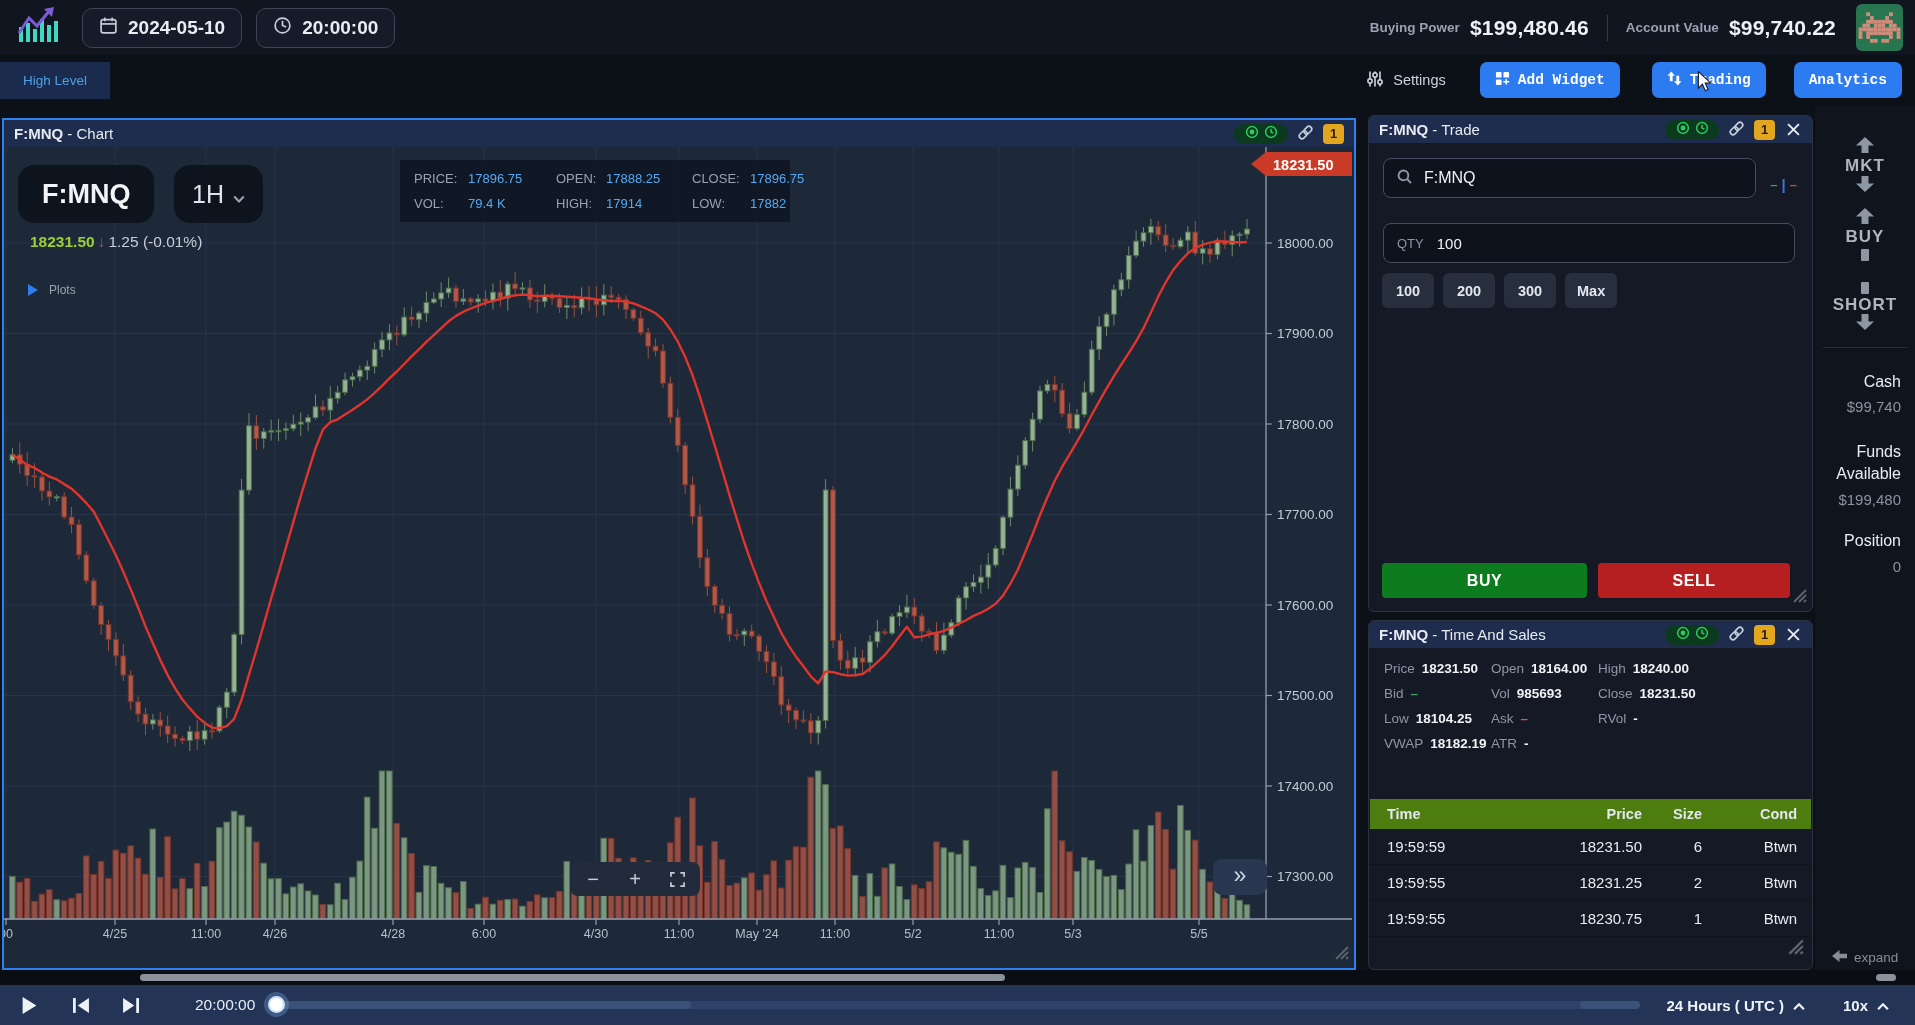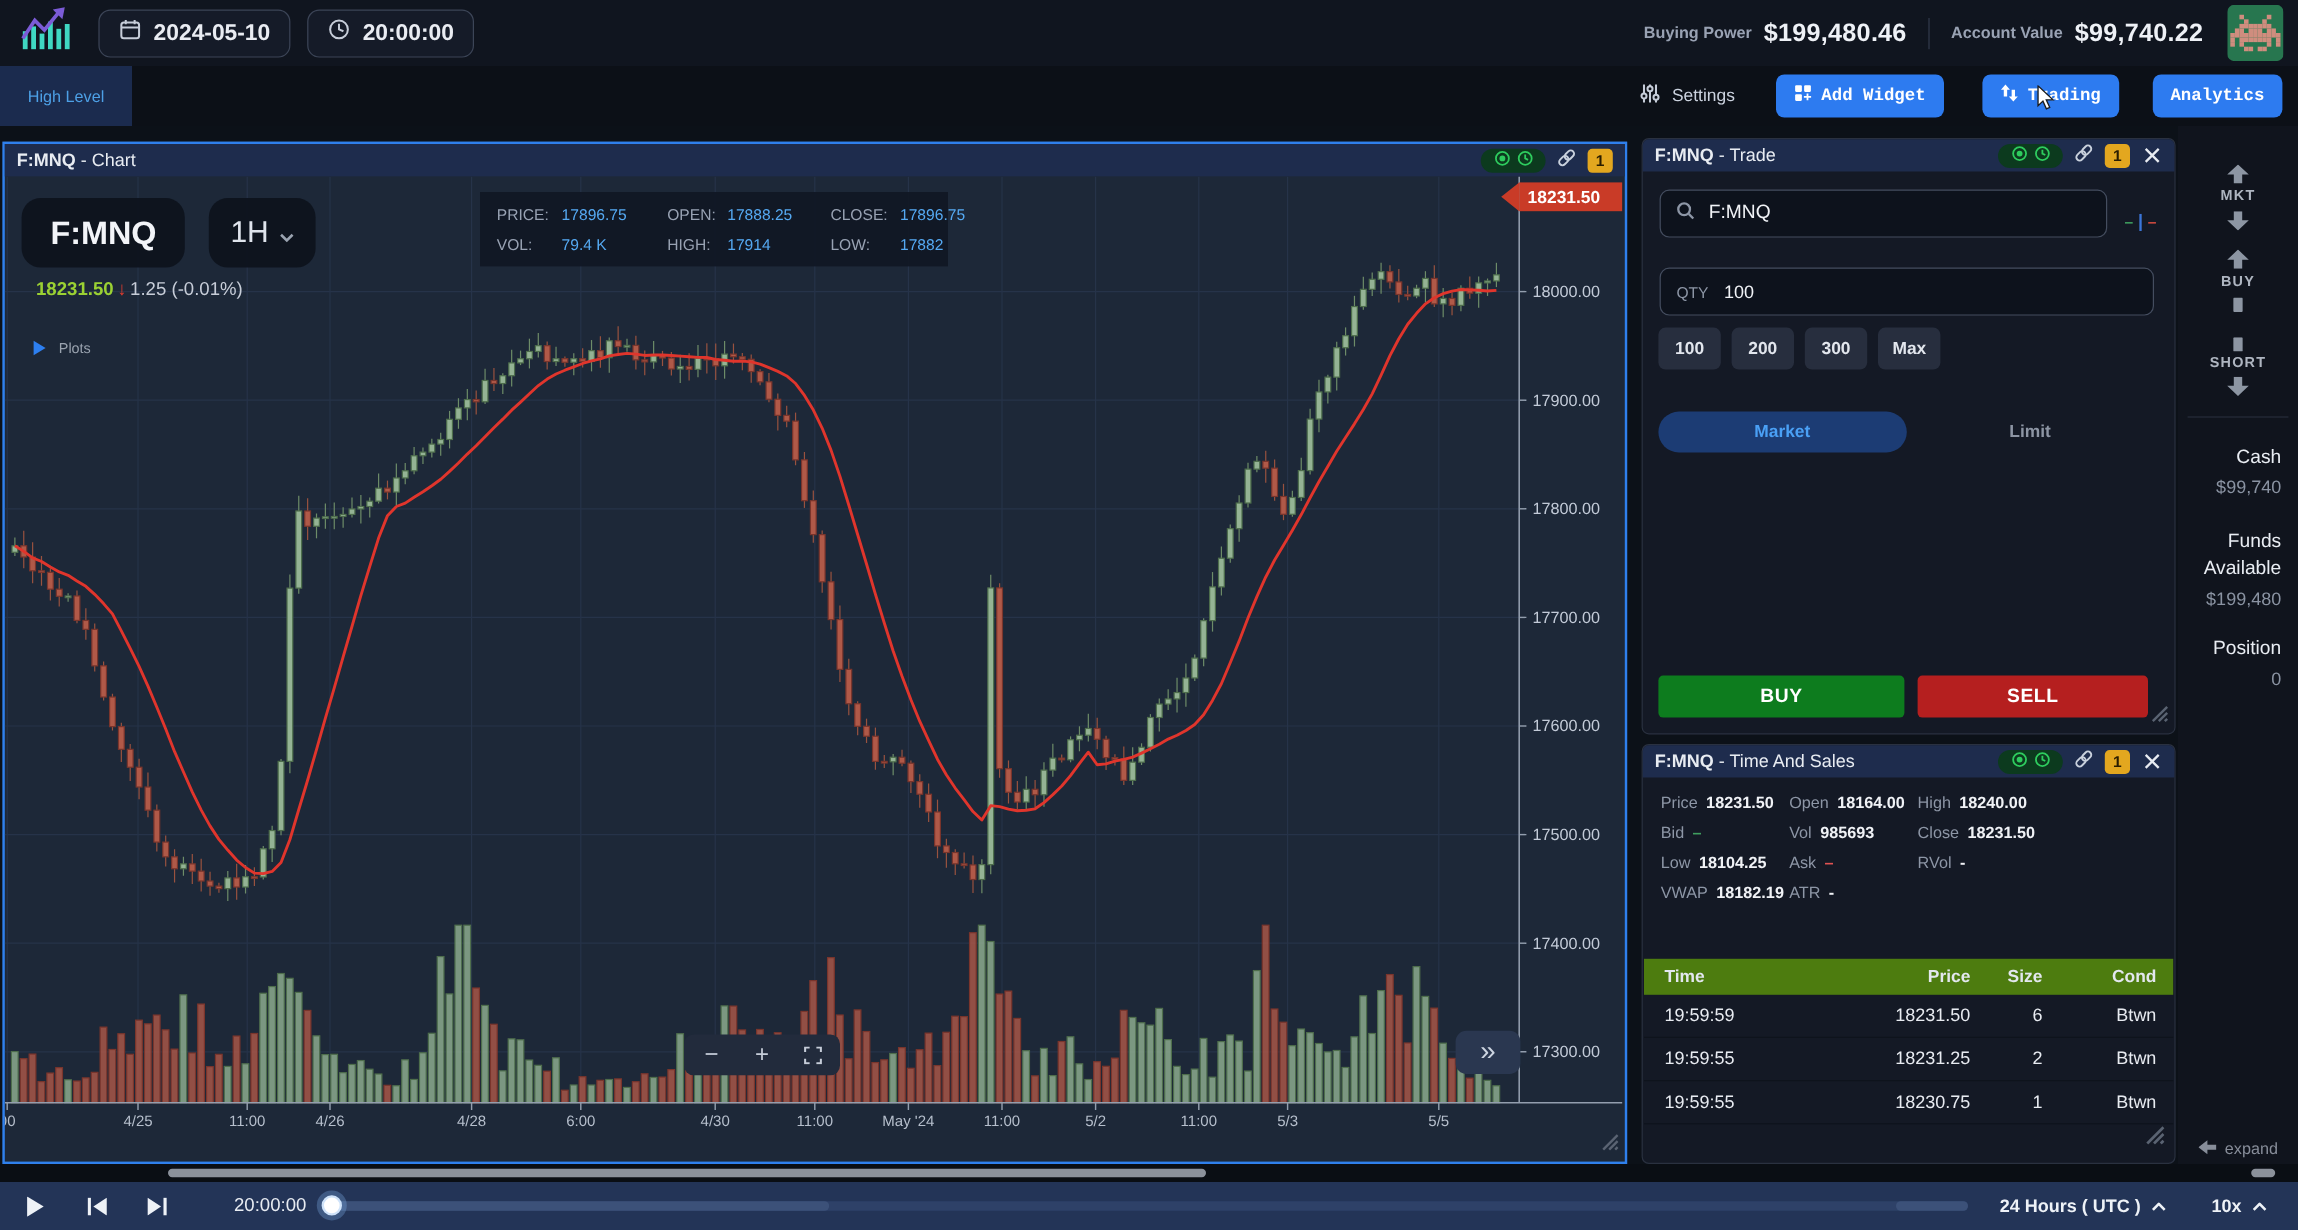--- a/index.html
+++ b/index.html
@@ -10,21 +10,21 @@
   .topbar { height:55px; background:#10151f; display:flex; align-items:center; padding:0 12px;justify-content:center; }
   .chip { display:flex; align-items:center; gap:10px; background:#151b28; border:1px solid #3c4557;
     border-radius:10px; height:40px; padding:0 16px; font-size:19px; font-weight:bold; color:#e9ecf2; }
   .tb-label { color:#99a2b3; font-size:13.5px; font-weight:600; }
   .tb-value { color:#eef1f6; font-size:21px; font-weight:bold; margin-left:10px; letter-spacing:.2px; }
   .vdiv { width:1px; height:26px; background:#323b4c; margin:0 18px; }
   .avatar { width:47px; height:47px; border-radius:6px; overflow:hidden; margin-left:20px; }
 
   
   .toolbar { height:50px; background:#0c1017; display:flex; align-items:center; position:relative; }
-  .hl-tab { width:110px; height:50px; background:#1b2b4e; color:#4da0e6; font-size:13.5px;
+  .hl-tab { width:110px; height:37px; background:#1b2b4e; color:#4da0e6; font-size:13.5px;
     display:flex; align-items:center; justify-content:center; }
   .tb-right { margin-left:auto; display:flex; align-items:center; padding-right:13px; }
   .settings-btn { display:flex; align-items:center; gap:9px; color:#ccd3df; font-size:14.5px; margin-right:34px; }
   .blue-btn { height:36px; border-radius:7px; background:#2d7bf0; color:#fff; font-size:14.5px; font-weight:600;
     display:flex; align-items:center; gap:8px; padding:0 15px;font-family:Liberation Mono, monospace; }
   .blue-btn + .blue-btn { margin-left:0; }
   .mb-aw { margin-right:32px; } .mb-tr { margin-right:28px; }
   .cursor-ptr { position:absolute; left:1697px; top:16px; z-index:9; }
 
   
@@ -112,21 +112,21 @@
     display:grid; grid-template-columns:110px 145px 60px 95px; align-items:center; padding-left:17px;
     font-size:14.5px; font-weight:600; color:#e3e7ee; }
   .tas-rows { position:absolute; left:1px; right:1px; top:208px; }
   .tas-row { height:36px; display:grid; grid-template-columns:110px 145px 60px 95px; align-items:center;
     padding-left:17px; font-size:15px; color:#e8ebf1; border-bottom:1px solid #0e131c; }
   .col-r { text-align:right; }
 
   
   .right-rail { position:absolute; left:1815px; top:0; width:100px; height:865px; background:#10141d; }
   .rr-abs { position:absolute; left:0; right:0; text-align:center; }
-  .rr-lbl { color:#aeb5c0; font-size:12px; font-weight:bold; letter-spacing:1px; }
+  .rr-lbl { color:#aeb5c0; font-size:17px; font-weight:bold; letter-spacing:1px; }
   .rr-div { position:absolute; left:8px; right:8px; top:242px; height:1px; background:#272e3b; }
   .rr-h { color:#e9edf3; font-size:16px; } .rr-v { color:#8a93a2; font-size:15px; }
   .rr-right { text-align:right; padding-right:14px; }
 
   .expand-link { position:absolute; left:1832px; top:845px; display:flex; align-items:center; gap:7px;
     color:#878d99; font-size:13.5px; }
 
   
   .hscroll { height:15px; background:#0a0e14; position:relative; }
   .hthumb { position:absolute; left:140px; top:4px; width:865px; height:7px; border-radius:4px; background:#8b919b; }
@@ -1003,24 +1003,20 @@
     <div class="qty-box">
       <span class="qty-lbl">QTY</span>
       <input readonly="" value="100" style="">
     </div>
     <div class="presets">
       <span class="preset-btn">100</span>
       <span class="preset-btn">200</span>
       <span class="preset-btn">300</span>
       <span class="preset-btn">Max</span>
     </div>
-    <div class="ord-toggle">
-      <span class="ord-opt active">Market</span>
-      <span class="ord-opt">Limit</span>
-    </div>
     <div class="buy-btn">BUY</div>
     <div class="sell-btn">SELL</div>
     <span class="rs-handle" style="right:5px; bottom:4px;">
       <svg width="16" height="16" viewBox="0 0 16 16" stroke="#5a6372" stroke-width="2">
         <line x1="3" y1="15" x2="15" y2="3"></line>
           <line x1="8" y1="15" x2="15" y2="8"></line>
           <line x1="13" y1="15" x2="15" y2="13"></line>
       </svg>
     </span>
   </div>

